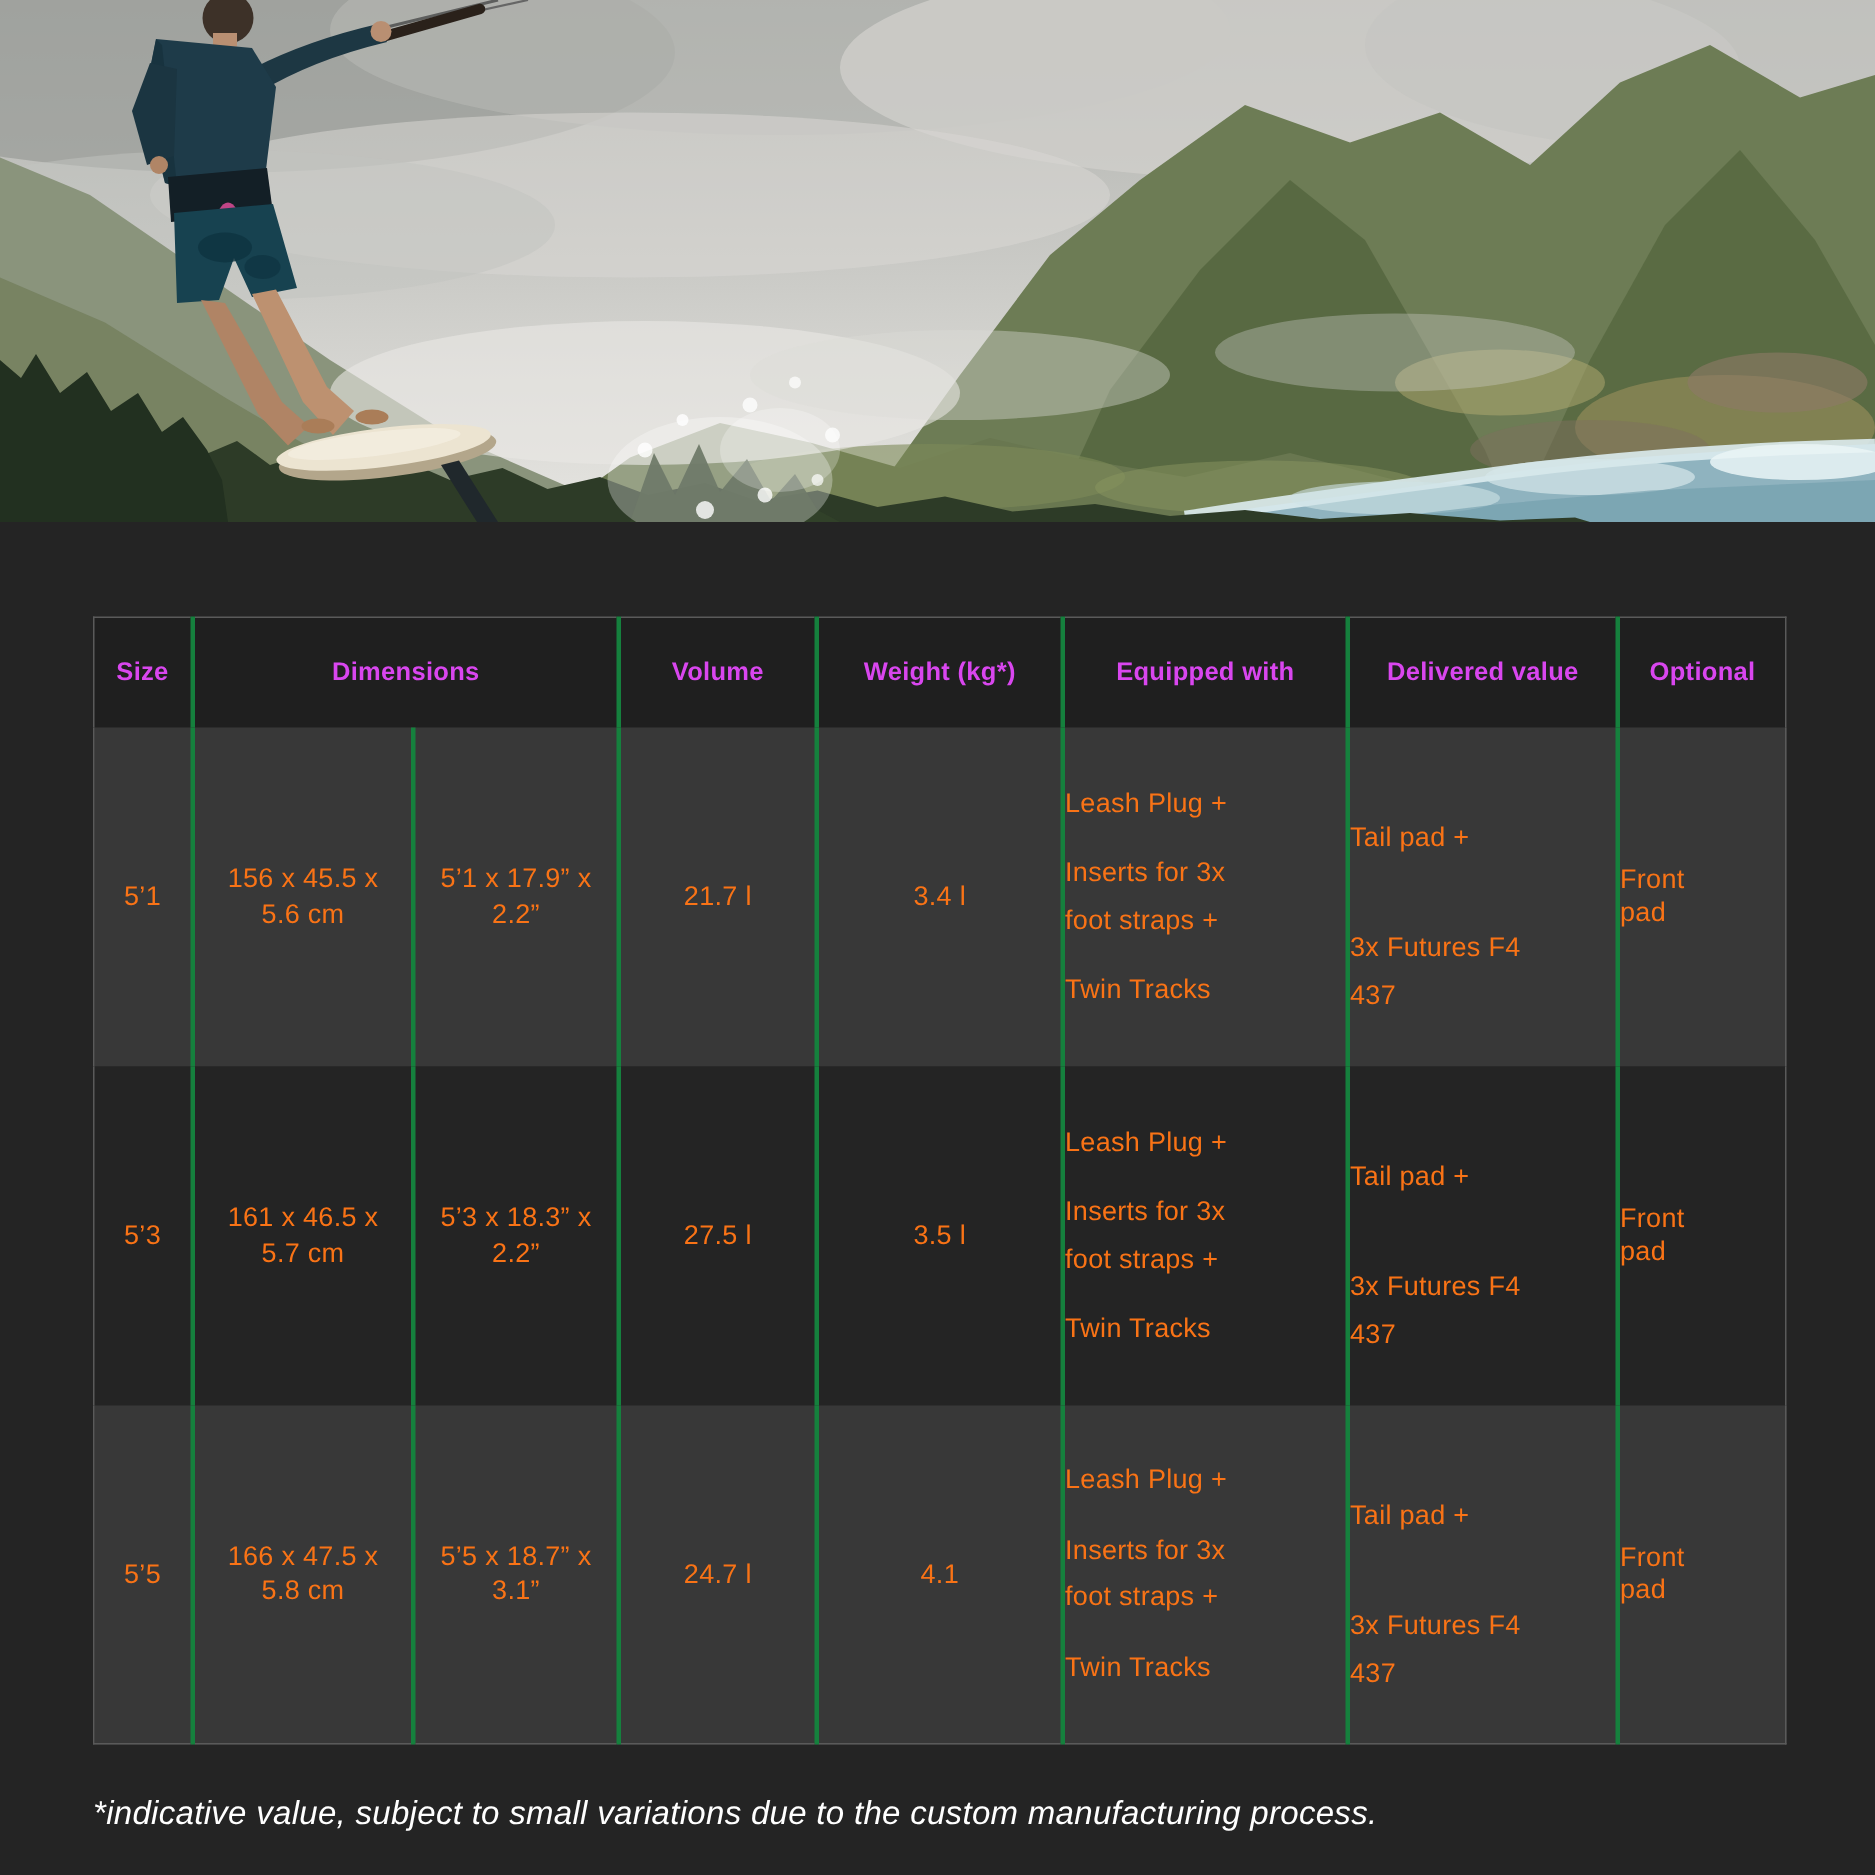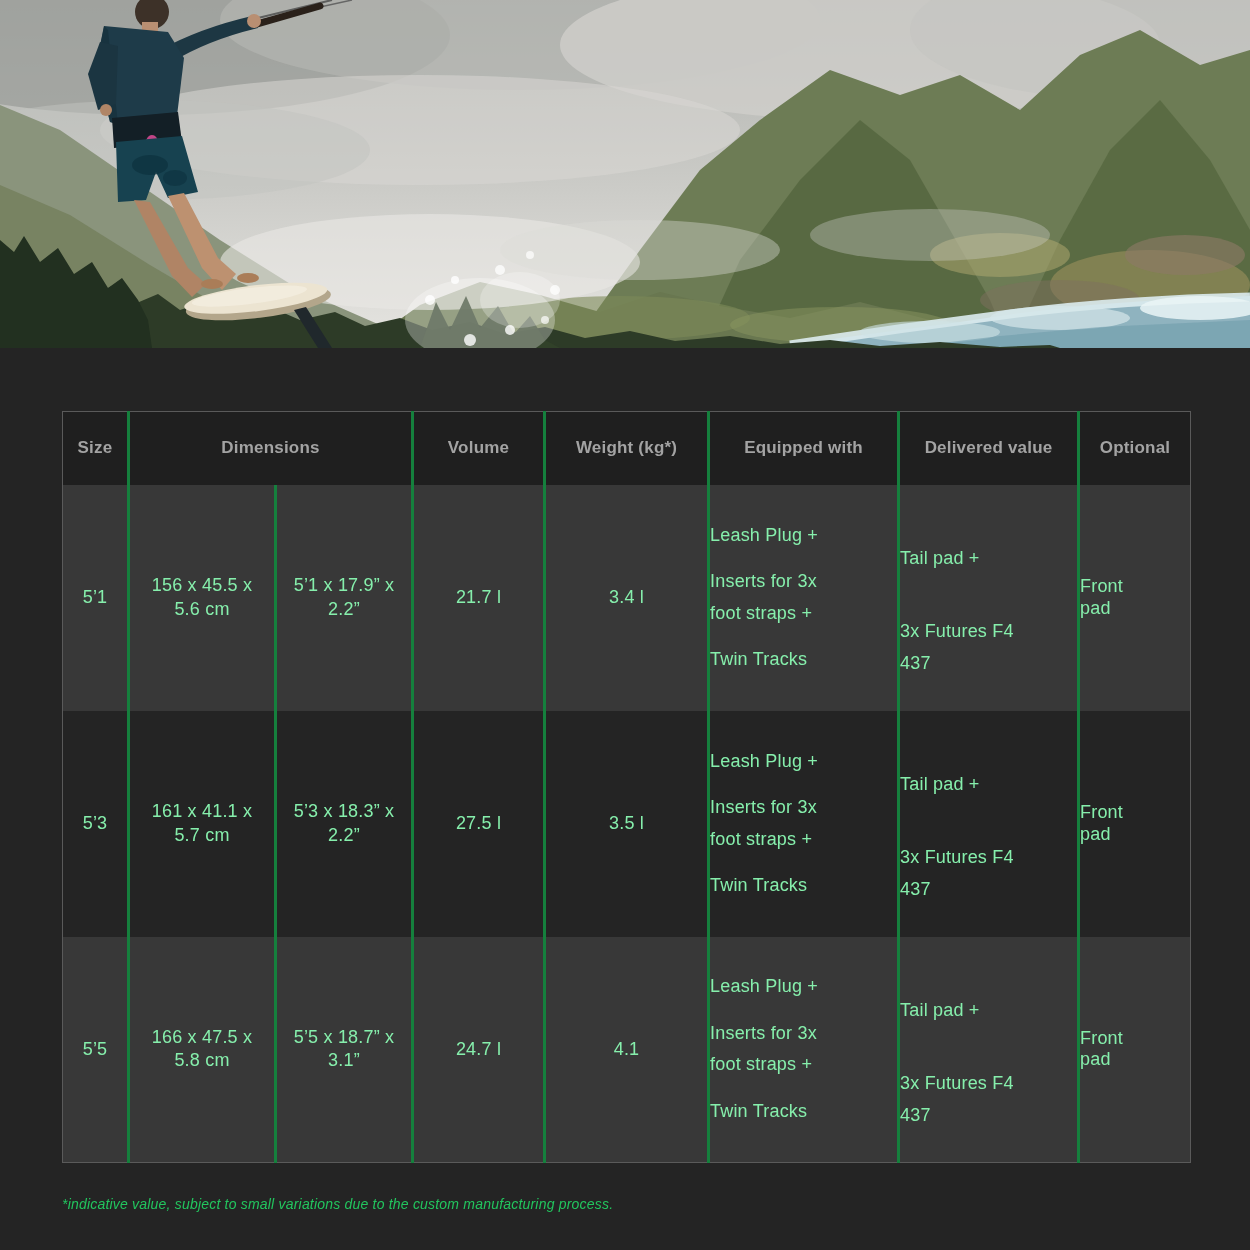--- a/index.html
+++ b/index.html
@@ -22,36 +22,36 @@
     padding:0;
     vertical-align:middle;
     word-wrap:break-word;
   }
   table.specs th:first-child,table.specs td:first-child{border-left:none;}
   thead tr{height:73px;background:#1f1f1f;}
   tbody tr{height:226px;}
   tbody tr:nth-child(odd){background:#383838;}
   tbody tr:nth-child(even){background:#242424;}
   th{
-    color:#a3a3a3;font-size:17px;font-weight:700;letter-spacing:.2px;
+    color:#d946ef;font-size:17px;font-weight:700;letter-spacing:.2px;
     text-align:center;
   }
-  td{color:#86efac;font-size:18px;letter-spacing:.2px;line-height:1.3;}
+  td{color:#f97316;font-size:18px;letter-spacing:.2px;line-height:1.3;}
   td.c{text-align:center;}
   td.c span{display:inline-block;}
   td.dim-cm span{max-width:124px;}
   td.dim-in span{max-width:114px;}
   td.l{text-align:left;padding-left:17px;padding-right:10px;}
   td.l p{margin:15px 0;line-height:1.75;}
   td.l p.eq{max-width:134px;}
   td.l p.dl{max-width:122px;margin-top:42px;}
   td.l p.opt{max-width:62px;line-height:1.2;}
   .footnote{
     margin:33px 0 0 62px;
-    font-style:italic;font-size:14px;color:#22c55e;letter-spacing:.2px;
+    font-style:italic;font-size:22px;color:#ffffff;letter-spacing:.2px;
   }
 </style>
 </head>
 <body>
 
 <div class="page">
 
   <div class="hero">
     <svg viewBox="0 0 1250 348" preserveAspectRatio="none">
       <defs>
@@ -187,21 +187,21 @@
           <td class="l">
             <p class="dl">Tail pad +</p>
             <p class="dl">3x Futures F4 437</p>
           </td>
           <td class="l">
             <p class="opt">Front pad</p>
           </td>
         </tr>
         <tr>
           <td class="c"><span>5’3</span></td>
-          <td class="c dim-cm"><span>161 x 41.1 x 5.7 cm</span></td>
+          <td class="c dim-cm"><span>161 x 46.5 x 5.7 cm</span></td>
           <td class="c dim-in"><span>5’3 x 18.3” x 2.2”</span></td>
           <td class="c"><span>27.5 l</span></td>
           <td class="c"><span>3.5 l</span></td>
           <td class="l">
             <p class="eq">Leash Plug +</p>
             <p class="eq">Inserts for 3x foot straps +</p>
             <p class="eq">Twin Tracks</p>
           </td>
           <td class="l">
             <p class="dl">Tail pad +</p>

